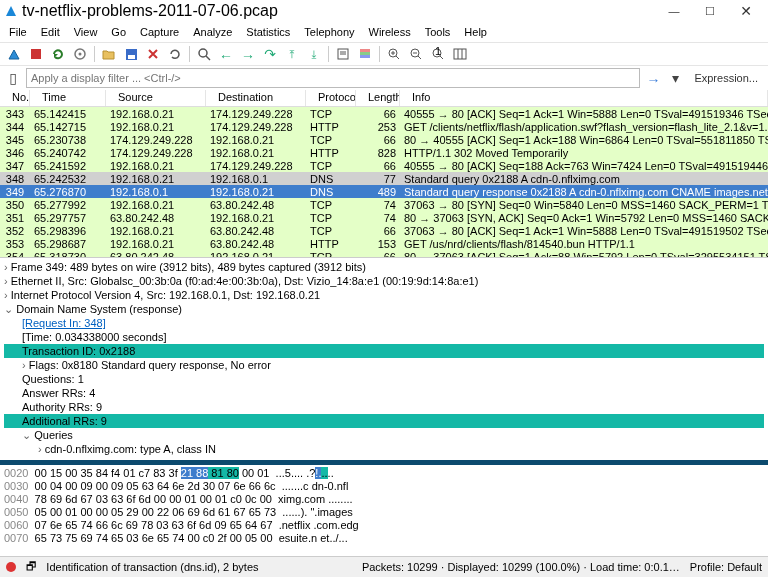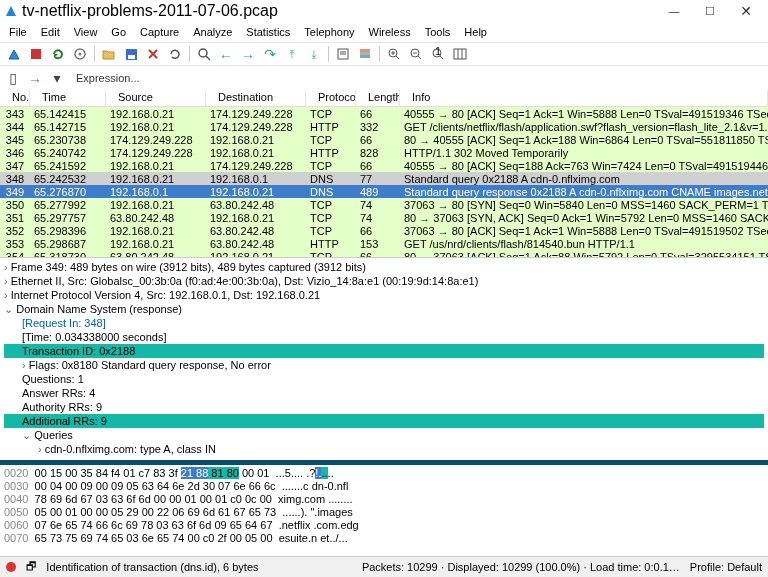--- a/index.html
+++ b/index.html
@@ -22,33 +22,33 @@
 .phdr{display:flex;background:#fff;border-bottom:1px solid #ddd;height:17px}
 .phdr>div{padding:1px 12px;border-right:1px solid #e5e5e5;white-space:nowrap;overflow:hidden}
 .prows{overflow:auto;height:151px;font-family:Consolas,monospace;font-size:11px}
 .prow{display:flex;height:13px;align-items:center;white-space:nowrap;overflow:hidden}
 .prow>div{padding:0 4px;overflow:hidden;text-overflow:clip;white-space:nowrap}
 .c-no{width:30px;text-align:center}
 .c-time{width:76px}
 .c-src{width:100px}
 .c-dst{width:100px}
 .c-proto{width:50px}
-.c-len{width:44px;text-align:left}
+.c-len{width:44px;text-align:right}
 .c-info{flex:1}
 .bg-green{background:#e4ffc7}
 .sel{background:#3e7dcc}
 .sel>div{color:#fff}
 .cur{background:#d0d0d0}
 .details{flex:1;overflow:auto;padding:2px 4px;font-family:Consolas,monospace;font-size:11px;line-height:14px;border-bottom:5px solid #0c4a6e}
 .dl{white-space:nowrap}
 .exp::before{content:"› ";color:#666}
 .expo::before{content:"⌄ ";color:#666}
 .i1{padding-left:18px}
 .i2{padding-left:34px}
-.link{color:#0060c0;}
+.link{color:#0060c0;text-decoration:underline}
 .hlbg{background:#14b8a6}
 .hex{flex:0 0 92px;overflow:auto;padding:2px 4px;font-family:Consolas,monospace;font-size:11px;line-height:13px;background:#fff;border-bottom:1px solid #ccc;white-space:pre}
 .hexhl{background:#3e7dcc;color:#fff}
 .hexq{background:#14b8a6}
 .status{display:flex;align-items:center;height:20px;padding:0 6px;background:#f0f0f0;gap:10px}
 .status .dot{width:10px;height:10px;border-radius:50%;background:#d33}
 .status .stext{flex:1}
 svg{display:block}
 </style>
 </head>
@@ -181,20 +181,21 @@
       <svg width="14" height="12">
         <rect x="1" y="1" width="12" height="10" fill="none" stroke="#555"></rect>
         <line x1="5" y1="1" x2="5" y2="11" stroke="#555"></line>
         <line x1="9" y1="1" x2="9" y2="11" stroke="#555"></line>
       </svg>
     </div>
 </div>
 
 <div class="filterbar">
   <div class="bm">▯</div>
+  <input class="filterinput" placeholder="Apply a display filter ... &lt;Ctrl-/&gt;" style="">
   <div class="bm" style="color:#3a7cd8">→</div>
   <div class="bm">▾</div>
   <span class="expr">Expression...</span>
 </div>
 
 <div class="plist">
   <div class="phdr">
     <div style="width:30px">No.</div>
     <div style="width:76px">Time</div>
     <div style="width:100px">Source</div>
@@ -212,21 +213,21 @@
         <div class="c-proto">TCP</div>
         <div class="c-len">66</div>
         <div class="c-info">40555 → 80 [ACK] Seq=1 Ack=1 Win=5888 Len=0 TSval=491519346 TSecr=551811827</div>
       </div>
       <div class="prow bg-green">
         <div class="c-no">344</div>
         <div class="c-time">65.142715</div>
         <div class="c-src">192.168.0.21</div>
         <div class="c-dst">174.129.249.228</div>
         <div class="c-proto">HTTP</div>
-        <div class="c-len">332</div>
+        <div class="c-len">253</div>
         <div class="c-info">GET /clients/netflix/flash/application.swf?flash_version=flash_lite_2.1&amp;v=1.5&amp;nr…</div>
       </div>
       <div class="prow bg-green">
         <div class="c-no">345</div>
         <div class="c-time">65.230738</div>
         <div class="c-src">174.129.249.228</div>
         <div class="c-dst">192.168.0.21</div>
         <div class="c-proto">TCP</div>
         <div class="c-len">66</div>
         <div class="c-info">80 → 40555 [ACK] Seq=1 Ack=188 Win=6864 Len=0 TSval=551811850 TSecr=491519347</div>
@@ -331,16 +332,16 @@
   <div class="dl i1 expo">Queries</div>
   <div class="dl i2 exp">cdn-0.nflximg.com: type A, class IN</div>
 
 </div>
 
 <div class="hex" id="hex"><div><span style="color:#888">0020</span>  00 15 00 35 84 f4 01 c7 83 3f <span class="hexhl">21 88</span><span class="hexq"> 81 80</span> 00 01  ...5.... .?<span class="hexhl">!.</span><span class="hexq">..</span>..</div><div><span style="color:#888">0030</span>  00 04 00 09 00 09 05 63 64 6e 2d 30 07 6e 66 6c  .......c dn-0.nfl</div><div><span style="color:#888">0040</span>  78 69 6d 67 03 63 6f 6d 00 00 01 00 01 c0 0c 00  ximg.com ........</div><div><span style="color:#888">0050</span>  05 00 01 00 00 05 29 00 22 06 69 6d 61 67 65 73  ......). ".images</div><div><span style="color:#888">0060</span>  07 6e 65 74 66 6c 69 78 03 63 6f 6d 09 65 64 67  .netflix .com.edg</div><div><span style="color:#888">0070</span>  65 73 75 69 74 65 03 6e 65 74 00 c0 2f 00 05 00  esuite.n et../...</div></div>
 
 <div class="status">
   <span class="dot"></span>
   <span>🗗</span>
-  <span class="stext">Identification of transaction (dns.id), 6 bytes</span>
+  <span class="stext">Identification of transaction (dns.id), 2 bytes</span>
   <span>Packets: 10299 · Displayed: 10299 (100.0%) · Load time: 0:0.1…</span>
   <span>Profile: Default</span>
 </div>
 
 </body></html>

